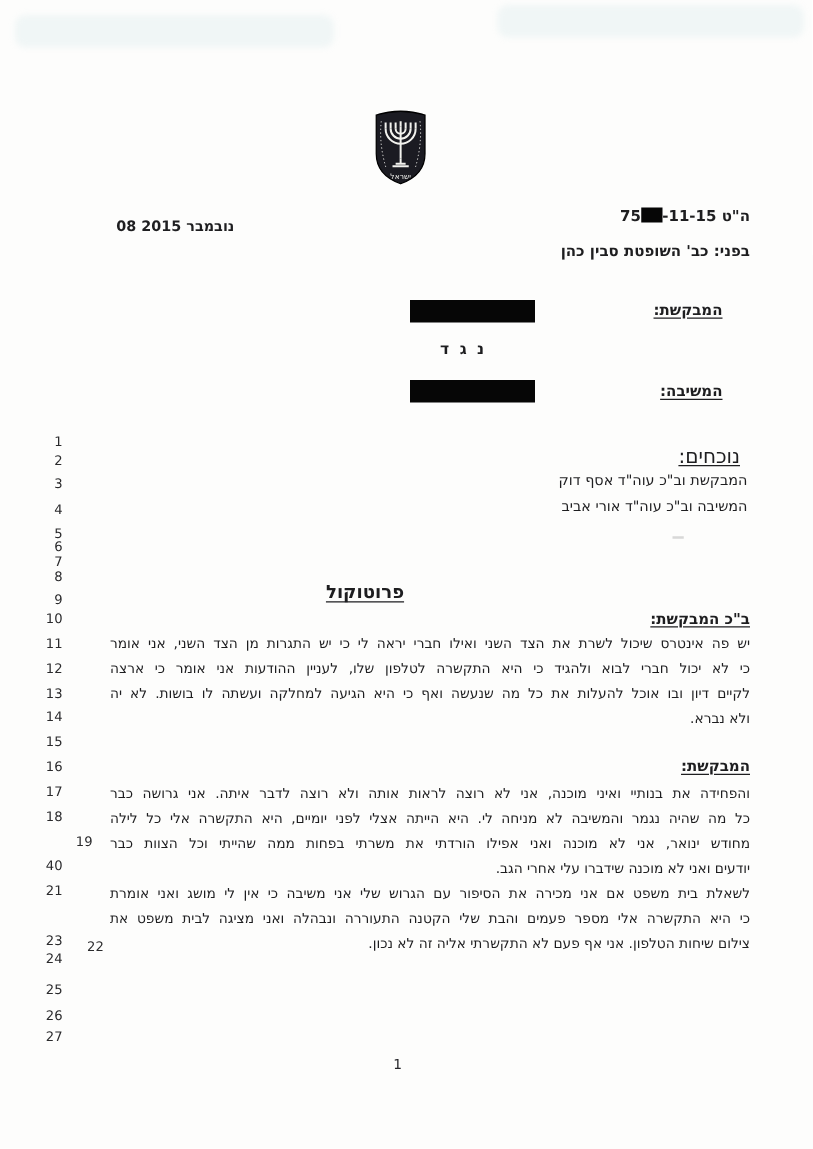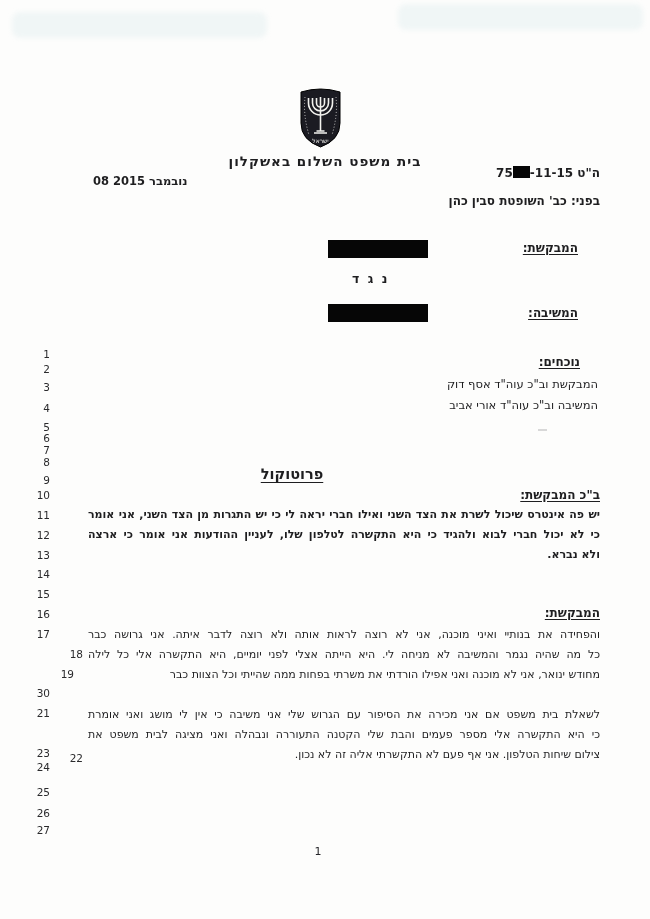--- a/index.html
+++ b/index.html
@@ -64,22 +64,22 @@
     background: #060606;
   }
   .redaction-applicant  { top: 240px; }
   .redaction-respondent { top: 304px; }
   .versus {
     position: absolute; left: 352px; top: 271px;
     direction: rtl; font-size: 12.5px; font-weight: 700; letter-spacing: 2px;
   }
 
   .attendees-heading {
-    position: absolute; right: 70px; top: 355px; direction: rtl;
-    font-size: 12px; font-weight: 700;
+    position: absolute; right: 58px; top: 355px; direction: rtl;
+    font-size: 16px; font-weight: 400;
     text-decoration: underline; text-underline-offset: 2px;
   }
   .attendees-list { position: absolute; right: 52px; top: 374px; direction: rtl; }
   .attendee-line { font-size: 11.5px; height: 21px; line-height: 21px; text-align: right; }
 
   .line-numbers { position: absolute; left: 0; top: 0; width: 50px; height: 919px; }
   .lnum {
     position: absolute; left: 0; width: 50px;
     text-align: right; font-size: 10.5px; color: #2a2a2c; line-height: 12px;
   }
@@ -95,21 +95,21 @@
     font-size: 12px; font-weight: 700;
     text-decoration: underline; text-underline-offset: 2px;
   }
   .counsel-heading   { top: 488px; }
   .applicant-heading { top: 606px; }
 
   .para {
     position: absolute; left: 88px; right: 50px;
     direction: rtl; font-size: 11px;
   }
-  .para-counsel    { top: 505px; font-weight: bold; }
+  .para-counsel    { top: 505px; }
   .para-applicant1 { top: 625px; }
   .para-applicant2 { top: 705px; }
   .pline {
     height: 20px; line-height: 20px; overflow: hidden;
     text-align: justify; text-align-last: justify; text-justify: inter-word;
     white-space: nowrap;
   }
   .pline:last-child { text-align-last: right; }
 
   .page-number {
@@ -136,21 +136,20 @@
         <path d="M9.5 18 A12 12 0 0 0 33.5 18"></path>
         <path d="M13.5 18 A8 8 0 0 0 29.5 18"></path>
         <path d="M17.5 18 A4 4 0 0 0 25.5 18"></path>
         <path d="M9.5 18 V13 M13.5 18 V13 M17.5 18 V13 M21.5 16 V12 M25.5 18 V13 M29.5 18 V13 M33.5 18 V13"></path>
         <path d="M21.5 42 V46 M15 48 H28 M17.5 46 H25.5"></path>
       </g>
       <text x="21.5" y="58" text-anchor="middle" font-size="6" fill="#f2f2ee" font-family="DejaVu Sans, sans-serif">ישראל</text>
     </svg>
   </div>
 
-  <div class="court-name">בית משפט השלום באשקלון</div>
 
   <div class="case-line">
     <span>ה"ט</span>
     <span> </span>
     <span class="case-number"><span>75</span><span class="redact-inline"></span><span>-11-15</span></span>
   </div>
 
   <div class="date-line">08 נובמבר 2015</div>
 
   <div class="before-line">בפני: כב' השופטת סבין כהן</div>
@@ -180,46 +179,48 @@
       <div class="lnum" style="top: 456px;">8</div>
       <div class="lnum" style="top: 474px;">9</div>
       <div class="lnum" style="top: 489px;">10</div>
       <div class="lnum" style="top: 509px;">11</div>
       <div class="lnum" style="top: 529px;">12</div>
       <div class="lnum" style="top: 549px;">13</div>
       <div class="lnum" style="top: 568px;">14</div>
       <div class="lnum" style="top: 588px;">15</div>
       <div class="lnum" style="top: 608px;">16</div>
       <div class="lnum" style="top: 628px;">17</div>
-      <div class="lnum" style="top: 648px; padding-left: 33px;">18</div>
+      <div class="lnum" style="top: 648px;">18</div>
       <div class="lnum" style="top: 668px; padding-left: 24px;">19</div>
-      <div class="lnum" style="top: 687px;">30</div>
+      <div class="lnum" style="top: 687px;">40</div>
       <div class="lnum" style="top: 707px;">21</div>
       <div class="lnum" style="top: 752px; margin-left: 33px;">22</div>
       <div class="lnum" style="top: 747px;">23</div>
       <div class="lnum" style="top: 761px;">24</div>
       <div class="lnum" style="top: 786px;">25</div>
       <div class="lnum" style="top: 807px;">26</div>
       <div class="lnum" style="top: 824px;">27</div>
     </div>
 
   <div class="protocol-title">פרוטוקול</div>
 
   <div class="section-heading counsel-heading">ב"כ המבקשת:</div>
   <div class="para para-counsel">
       <div class="pline">יש פה אינטרס שיכול לשרת את הצד השני ואילו חברי יראה לי כי יש התגרות מן הצד השני, אני אומר</div>
       <div class="pline">כי לא יכול חברי לבוא ולהגיד כי היא התקשרה לטלפון שלו, לעניין ההודעות אני אומר כי ארצה</div>
+      <div class="pline">לקיים דיון ובו אוכל להעלות את כל מה שנעשה ואף כי היא הגיעה למחלקה ועשתה לו בושות. לא יה</div>
       <div class="pline">ולא נברא.</div>
     </div>
 
   <div class="section-heading applicant-heading">המבקשת:</div>
   <div class="para para-applicant1">
       <div class="pline">והפחידה את בנותיי ואיני מוכנה, אני לא רוצה לראות אותה ולא רוצה לדבר איתה. אני גרושה כבר</div>
       <div class="pline">כל מה שהיה נגמר והמשיבה לא מניחה לי. היא הייתה אצלי לפני יומיים, היא התקשרה אלי כל לילה</div>
       <div class="pline">מחודש ינואר, אני לא מוכנה ואני אפילו הורדתי את משרתי בפחות ממה שהייתי וכל הצוות כבר</div>
+      <div class="pline">יודעים ואני לא מוכנה שידברו עלי אחרי הגב.</div>
     </div>
   <div class="para para-applicant2">
       <div class="pline">לשאלת בית משפט אם אני מכירה את הסיפור עם הגרוש שלי אני משיבה כי אין לי מושג ואני אומרת</div>
       <div class="pline">כי היא התקשרה אלי מספר פעמים והבת שלי הקטנה התעוררה ונבהלה ואני מציגה לבית משפט את</div>
       <div class="pline">צילום שיחות הטלפון. אני אף פעם לא התקשרתי אליה זה לא נכון.</div>
     </div>
 
   <div class="page-number">1</div>
 
 </div>

